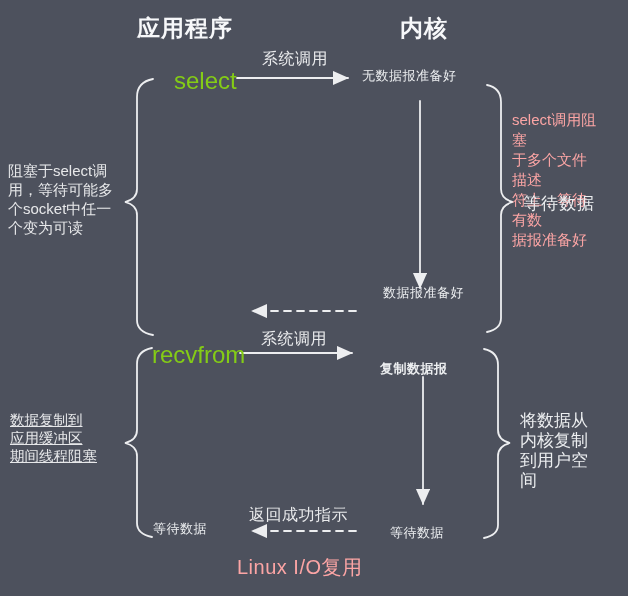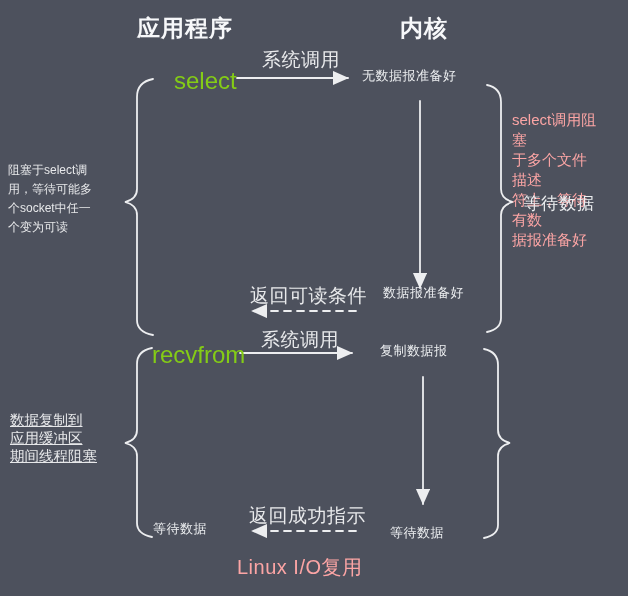--- a/index.html
+++ b/index.html
@@ -9,22 +9,22 @@
     background:#4d515d;
     overflow:hidden;
     font-family:"Liberation Sans","DejaVu Sans",sans-serif;
     color:#e9eaec;
   }
   #wires{position:absolute;left:0;top:0;width:628px;height:596px;}
   .txt{position:absolute;white-space:pre-line;line-height:1.2;}
   .hdr{font-size:23px;font-weight:bold;color:#f7f8fa;letter-spacing:1px;}
   .call{font-size:24px;color:#84cc16;}
   .node{font-size:13px;color:#eceef0;letter-spacing:0.5px;}
-  .arrlbl{font-size:19px;color:#e9eaec;letter-spacing:0.5px;}
-  .note-l1{font-size:12px;line-height:19px;color:#e7e8ea;}
+  .arrlbl{font-size:16px;color:#e9eaec;letter-spacing:0.5px;}
+  .note-l1{font-size:15px;line-height:19px;color:#e7e8ea;}
   .note-l2{font-size:14.5px;line-height:18px;color:#e7e8ea;}
   .note-orange{font-size:15px;line-height:20px;color:#fca5a5;}
   .note-r1{font-size:17px;color:#eceef0;letter-spacing:1px;}
   .note-r2{font-size:17px;line-height:20px;color:#eceef0;}
   .title{font-size:20px;color:#fca5a5;letter-spacing:0.5px;}
 </style>
 </head>
 <body>
 
 <div id="canvas">
@@ -60,30 +60,32 @@
   <div class="txt note-l1" style="left:8px;top:161px;">阻塞于select调
 用，等待可能多
 个socket中任一
 个变为可读</div>
   <div class="txt note-orange" style="left:512px;top:110px;">select调用阻塞
 于多个文件描述
 符上，等待有数
 据报准备好</div>
   <div class="txt note-r1" style="left:523px;top:194px;">等待数据</div>
 
-  <div class="txt arrlbl" style="left:250px;top:285px;">返回可读条件</div>
   <div class="txt node" style="left:370px;top:285px;margin-left:13px;">数据报准备好</div>
 
   <div class="txt call" style="left:152px;top:341px;">recvfrom</div>
   <div class="txt arrlbl" style="left:261px;top:329px;">系统调用</div>
-  <div class="txt node" style="left:380px;top:343px;">复制数据报</div>
+  <div class="txt node" style="left:380px;top:361px;font-weight:bold;">复制数据报</div>
 
   <div class="txt note-l2" style="left:10px;top:411px;text-decoration:underline;">数据复制到
 应用缓冲区
 期间线程阻塞</div>
+  <div class="txt note-r2" style="left:520px;top:411px;">将数据从
+内核复制
+到用户空间</div>
 
   <div class="txt arrlbl" style="left:249px;top:505px;">返回成功指示</div>
   <div class="txt node" style="left:390px;top:525px;">等待数据</div>
   <div class="txt node" style="left:153px;top:521px;">等待数据</div>
 
   <div class="txt title" style="left:237px;top:555px;">Linux I/O复用</div>
 
 </div>
 
 </body></html>

